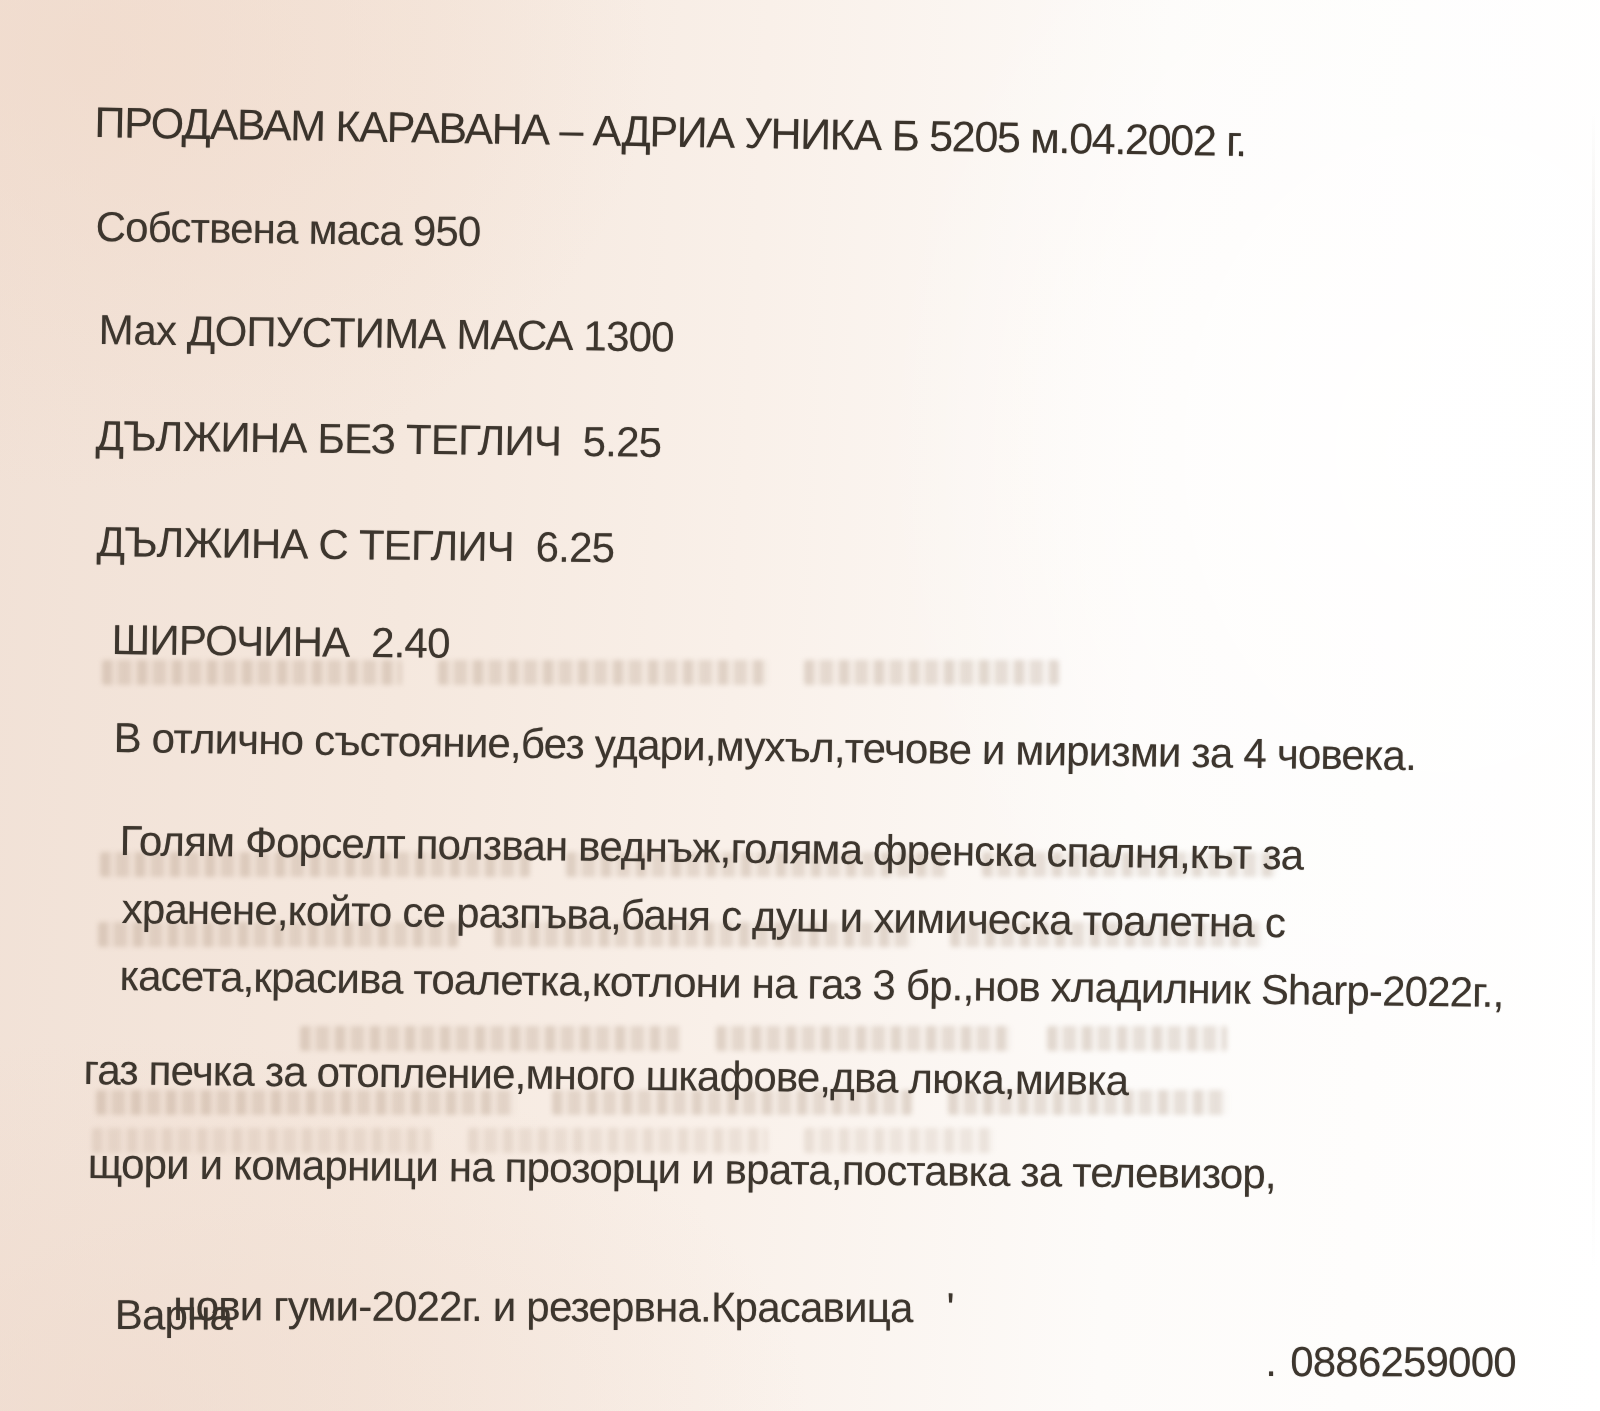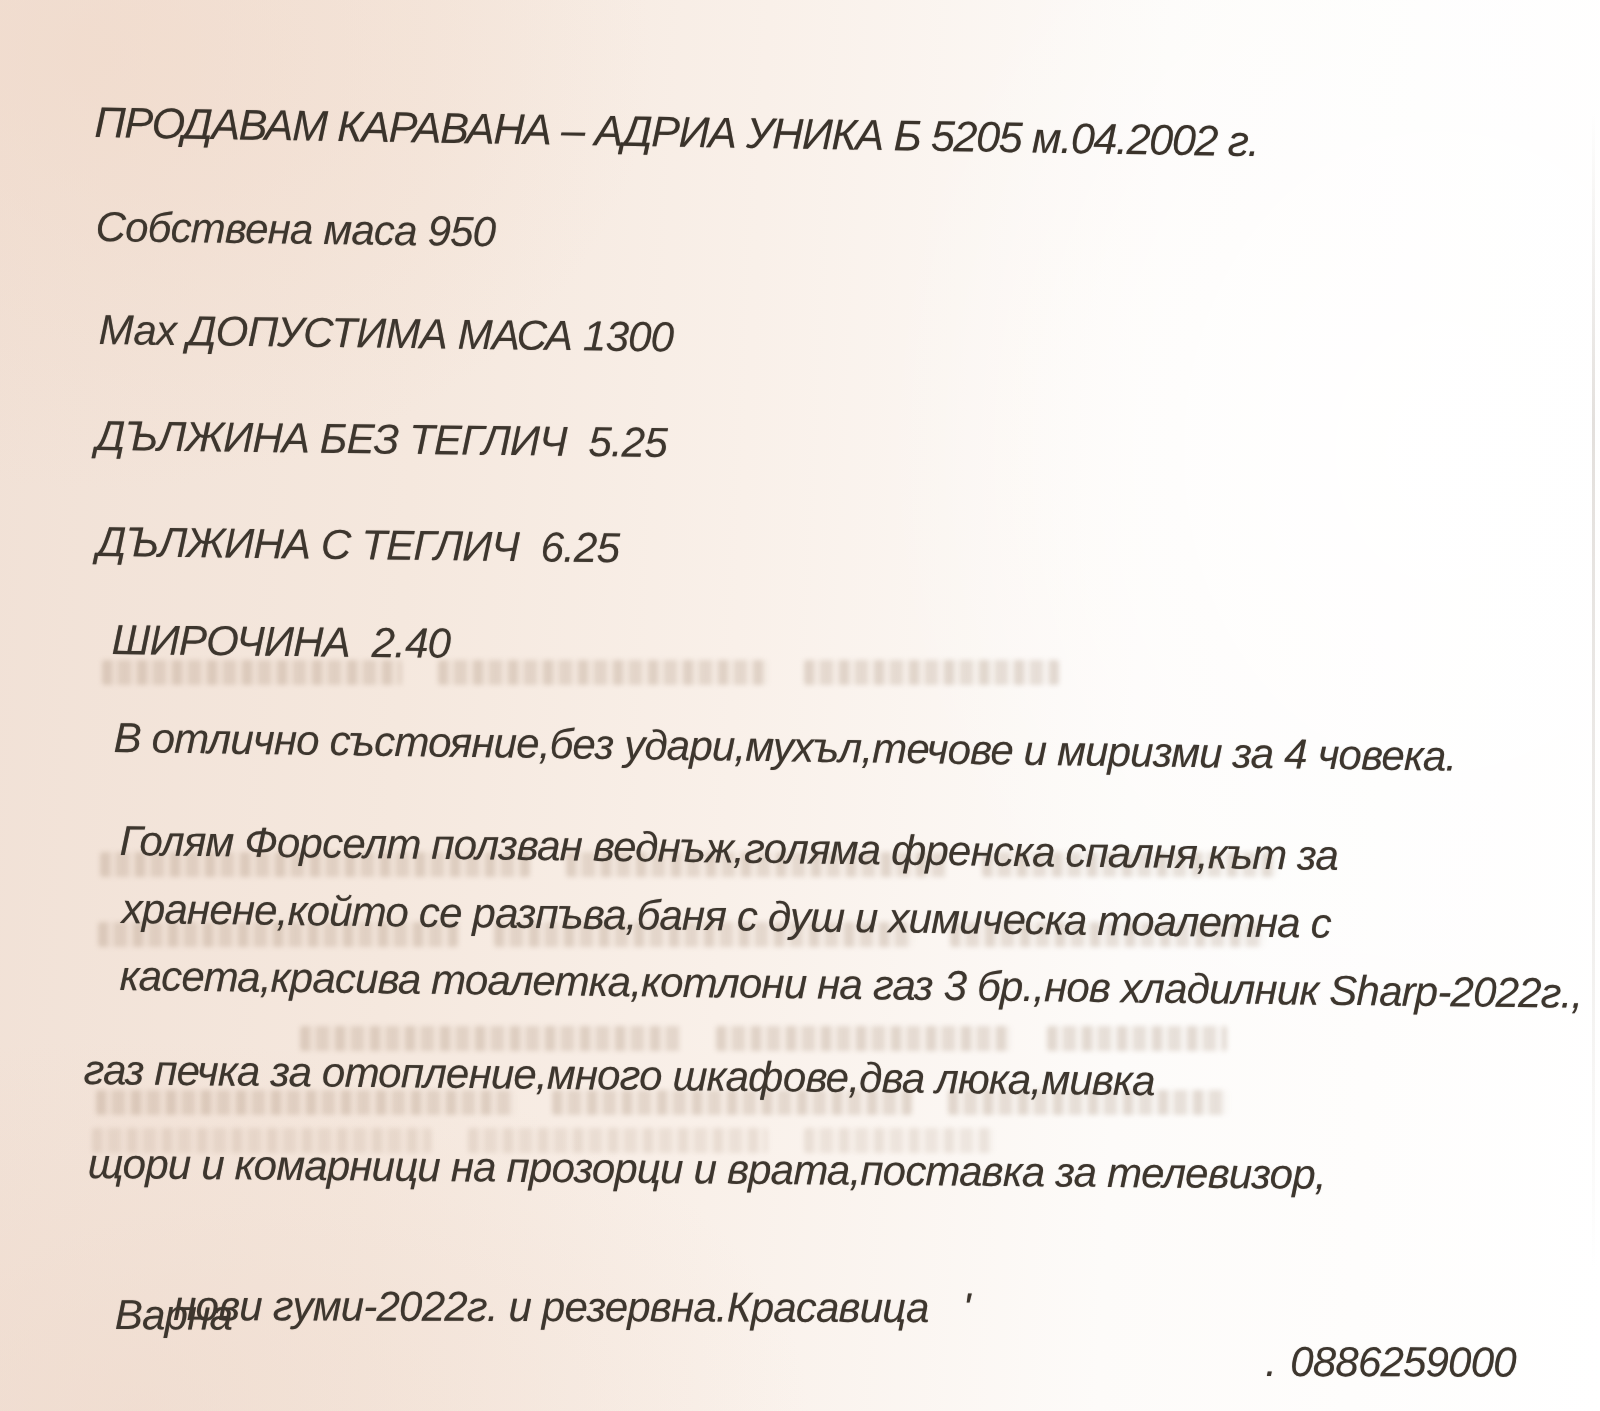--- a/index.html
+++ b/index.html
@@ -8,21 +8,20 @@
     font-family:"Liberation Sans",sans-serif;
     background:#ffffff;
   }
   .paper{
     position:relative;width:1600px;height:1411px;overflow:hidden;
     background:
       radial-gradient(900px 700px at 6% 4%,  rgba(240,216,200,.60), rgba(240,216,200,0) 62%),
       radial-gradient(1100px 600px at 8% 100%, rgba(238,216,202,.55), rgba(238,216,202,0) 62%),
       radial-gradient(800px 1000px at 90% 32%, rgba(255,255,255,.92), rgba(255,255,255,0) 70%),
       linear-gradient(93deg,#f1e1d6 0%, #f5e8de 26%, #f9f0e9 46%, #fdfbf9 70%, #ffffff 100%);
-    font-style: italic;
   }
   .edge-line{
     position:absolute;top:0;right:5px;width:3px;height:100%;
     background:linear-gradient(180deg, rgba(205,198,192,0) 8%, rgba(205,198,192,.55) 30%, rgba(205,198,192,.35) 60%, rgba(205,198,192,0) 90%);
   }
   .line{
     position:absolute;white-space:pre;
     font-size:42px;letter-spacing:-0.8px;line-height:1.15;
     color:#3d362e;
     text-shadow:0 0 1px rgba(61,54,46,.45);

